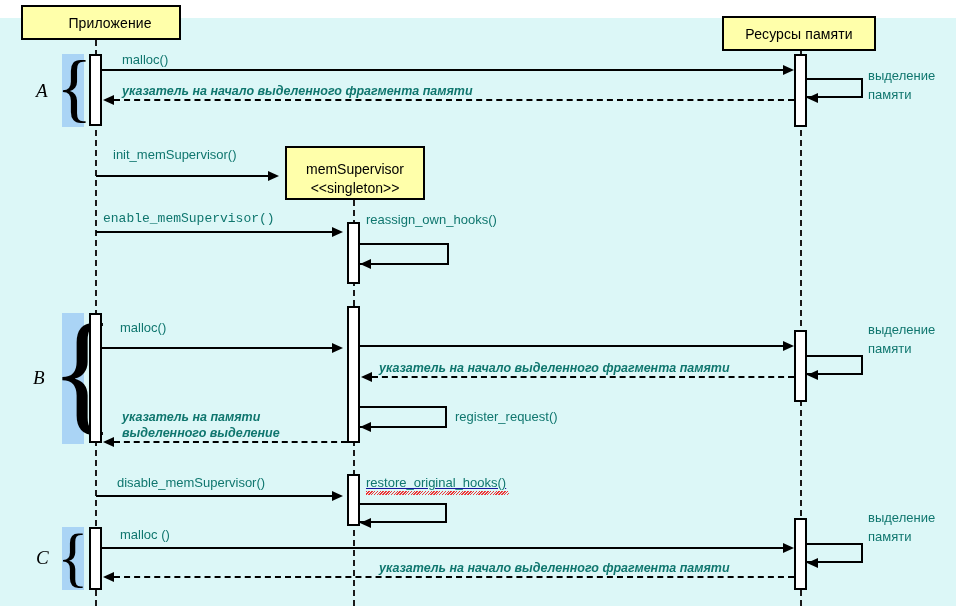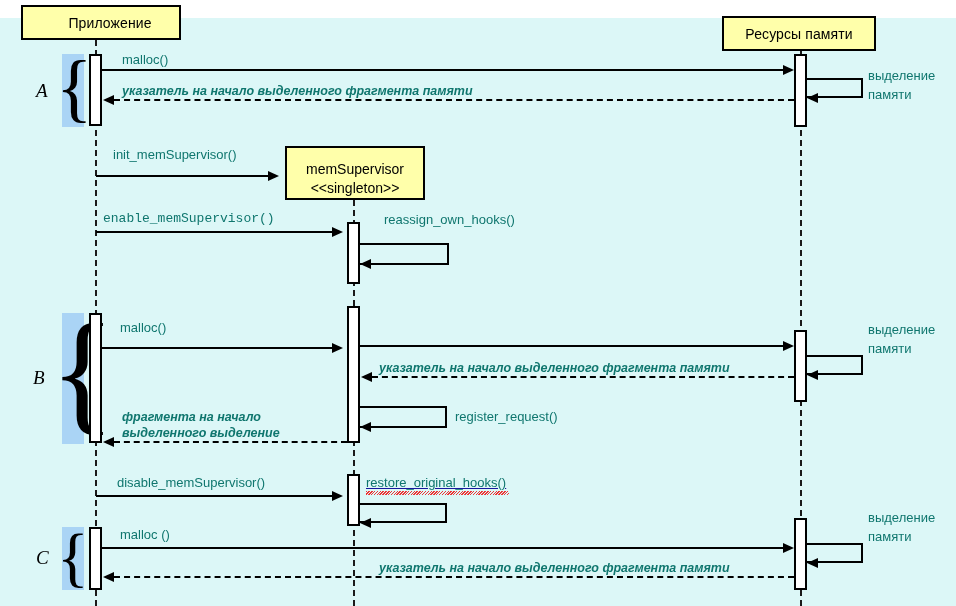--- a/index.html
+++ b/index.html
@@ -205,21 +205,21 @@
   <div class="msg" style="left:96px;top:175px;width:172px;"></div>
   <div class="arrowhead right" style="left:268px;top:171px;"></div>
   <div class="label" style="left:113px;top:147px;">init_memSupervisor()</div>
 
   <div class="msg" style="left:96px;top:231px;width:236px;"></div>
   <div class="arrowhead right" style="left:332px;top:227px;"></div>
   <div class="label" style="left:103px;top:211px;font-family:Liberation Mono, monospace;">enable_memSupervisor()</div>
 
   <div class="selfcall" style="left:359px;top:243px;width:90px;height:22px;"></div>
   <div class="arrowhead left" style="left:360px;top:259px;"></div>
-  <div class="label" style="left:366px;top:212px;margin-left:18px;">reassign_own_hooks()</div>
+  <div class="label" style="left:366px;top:212px;">reassign_own_hooks()</div>
 
   <div class="msg" style="left:101px;top:347px;width:231px;"></div>
   <div class="arrowhead right" style="left:332px;top:343px;"></div>
   <div class="label" style="left:120px;top:320px;">malloc()</div>
 
   <div class="msg" style="left:359px;top:345px;width:424px;"></div>
   <div class="arrowhead right" style="left:783px;top:341px;"></div>
 
   <div class="selfcall" style="left:806px;top:355px;width:57px;height:20px;"></div>
   <div class="arrowhead left" style="left:807px;top:370px;"></div>
@@ -229,21 +229,21 @@
   <div class="msg dashed" style="left:372px;top:376px;width:422px;"></div>
   <div class="arrowhead left" style="left:361px;top:372px;"></div>
   <div class="label italic" style="left:379px;top:361px;">указатель на начало выделенного фрагмента памяти</div>
 
   <div class="selfcall" style="left:359px;top:406px;width:88px;height:22px;"></div>
   <div class="arrowhead left" style="left:360px;top:422px;"></div>
   <div class="label" style="left:455px;top:409px;">register_request()</div>
 
   <div class="msg dashed" style="left:114px;top:441px;width:233px;"></div>
   <div class="arrowhead left" style="left:103px;top:437px;"></div>
-  <div class="label italic" style="left:122px;top:410px;">фрагмента на начало</div>
+  <div class="label italic" style="left:122px;top:410px;">указатель на памяти</div>
   <div class="label italic" style="left:122px;top:426px;">выделенного выделение</div>
 
   <div class="msg" style="left:96px;top:495px;width:236px;"></div>
   <div class="arrowhead right" style="left:332px;top:491px;"></div>
   <div class="label" style="left:117px;top:475px;">disable_memSupervisor()</div>
 
   <div class="selfcall" style="left:359px;top:503px;width:88px;height:20px;"></div>
   <div class="arrowhead left" style="left:360px;top:518px;"></div>
   <div class="label spell" style="left:366px;top:475px;">restore_original_hooks()</div>
   <div class="spell-wave" style="left:366px;top:491px;width:143px;"></div>

